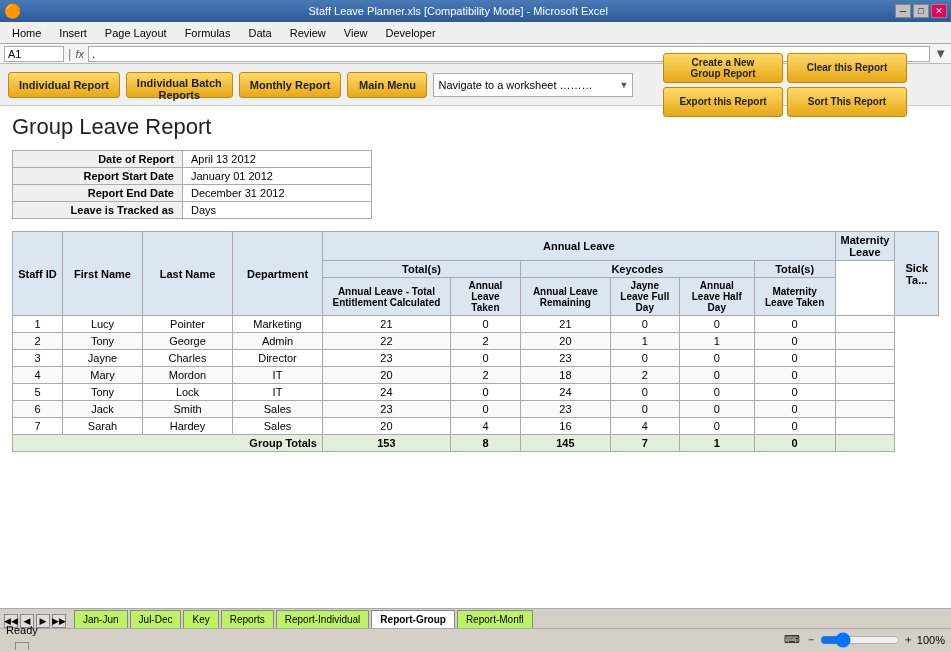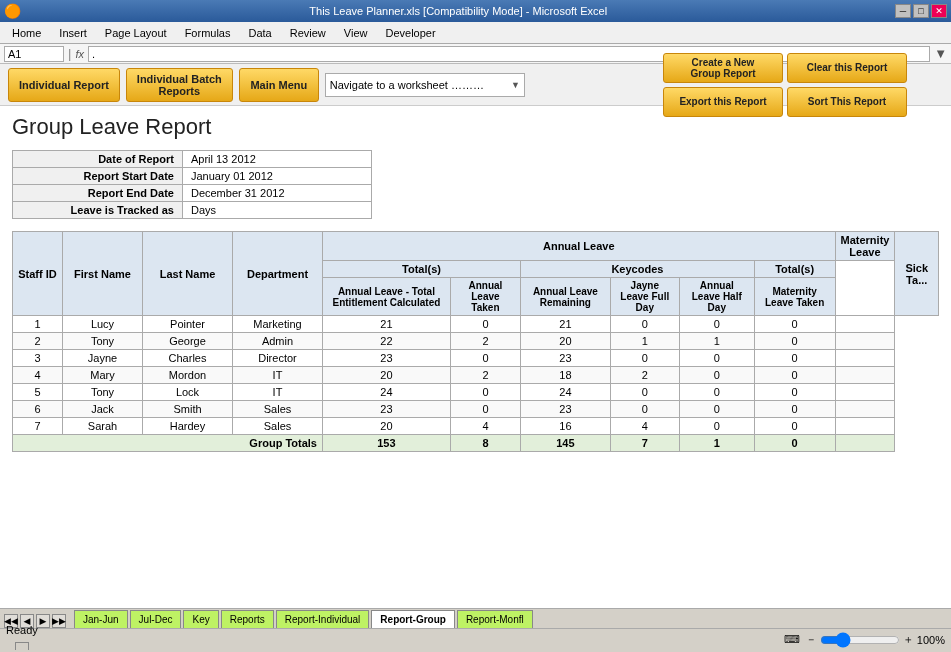--- a/index.html
+++ b/index.html
@@ -88,21 +88,21 @@
     .toolbar-btn {
       background: linear-gradient(to bottom, #ffd966, #e6a817);
       border: 1px solid #c8860a;
       border-radius: 3px;
       padding: 4px 10px;
       font-size: 11px;
       font-weight: bold;
       cursor: pointer;
       color: #222;
       text-align: center;
-      height: 34px;
+      height: 26px;
       min-width: 80px;
     }
 
     .navigate-dropdown {
       border: 1px solid #aaa;
       background: white;
       height: 24px;
       padding: 0 4px;
       font-size: 11px;
       width: 200px;
@@ -256,21 +256,21 @@
     .status-right { display: flex; align-items: center; gap: 6px; }
     .zoom-control { display: flex; align-items: center; gap: 3px; font-size: 11px; }
   </style>
 </head>
 <body>
 
 <div class="title-bar">
   <div class="title-bar-left">
     <span style="font-size:14px;">🟠</span>
   </div>
-  <div class="title-bar-title">This Leave Planner.xls [Compatibility Mode] - Microsoft Excel</div>
+  <div class="title-bar-title">Staff Leave Planner.xls [Compatibility Mode] - Microsoft Excel</div>
   <div class="title-bar-controls">
     <div class="title-btn">─</div>
     <div class="title-btn">□</div>
     <div class="title-btn close">✕</div>
   </div>
 </div>
 
 <div class="menu-bar">
   <div class="menu-item">Home</div>
   <div class="menu-item">Insert</div>
@@ -287,20 +287,21 @@
   <span class="formula-sep">|</span>
   <span class="fx-label">fx</span>
   <input class="formula-input" value="." style="">
   <span class="expand-btn">▼</span>
 </div>
 
 <div class="toolbar">
   <button class="toolbar-btn">Individual Report</button>
   <button class="toolbar-btn" style="white-space:pre-line;">Individual Batch
 Reports</button>
+  <button class="toolbar-btn">Monthly Report</button>
   <button class="toolbar-btn">Main Menu</button>
   <div class="navigate-dropdown">
     <span>Navigate to a worksheet ………</span>
     <span class="nav-arrow">▼</span>
   </div>
   <div class="right-buttons">
     <button class="right-btn" style="white-space:pre-line;">Create a New
 Group Report</button>
     <button class="right-btn">Clear this Report</button>
     <button class="right-btn">Export this Report</button>

